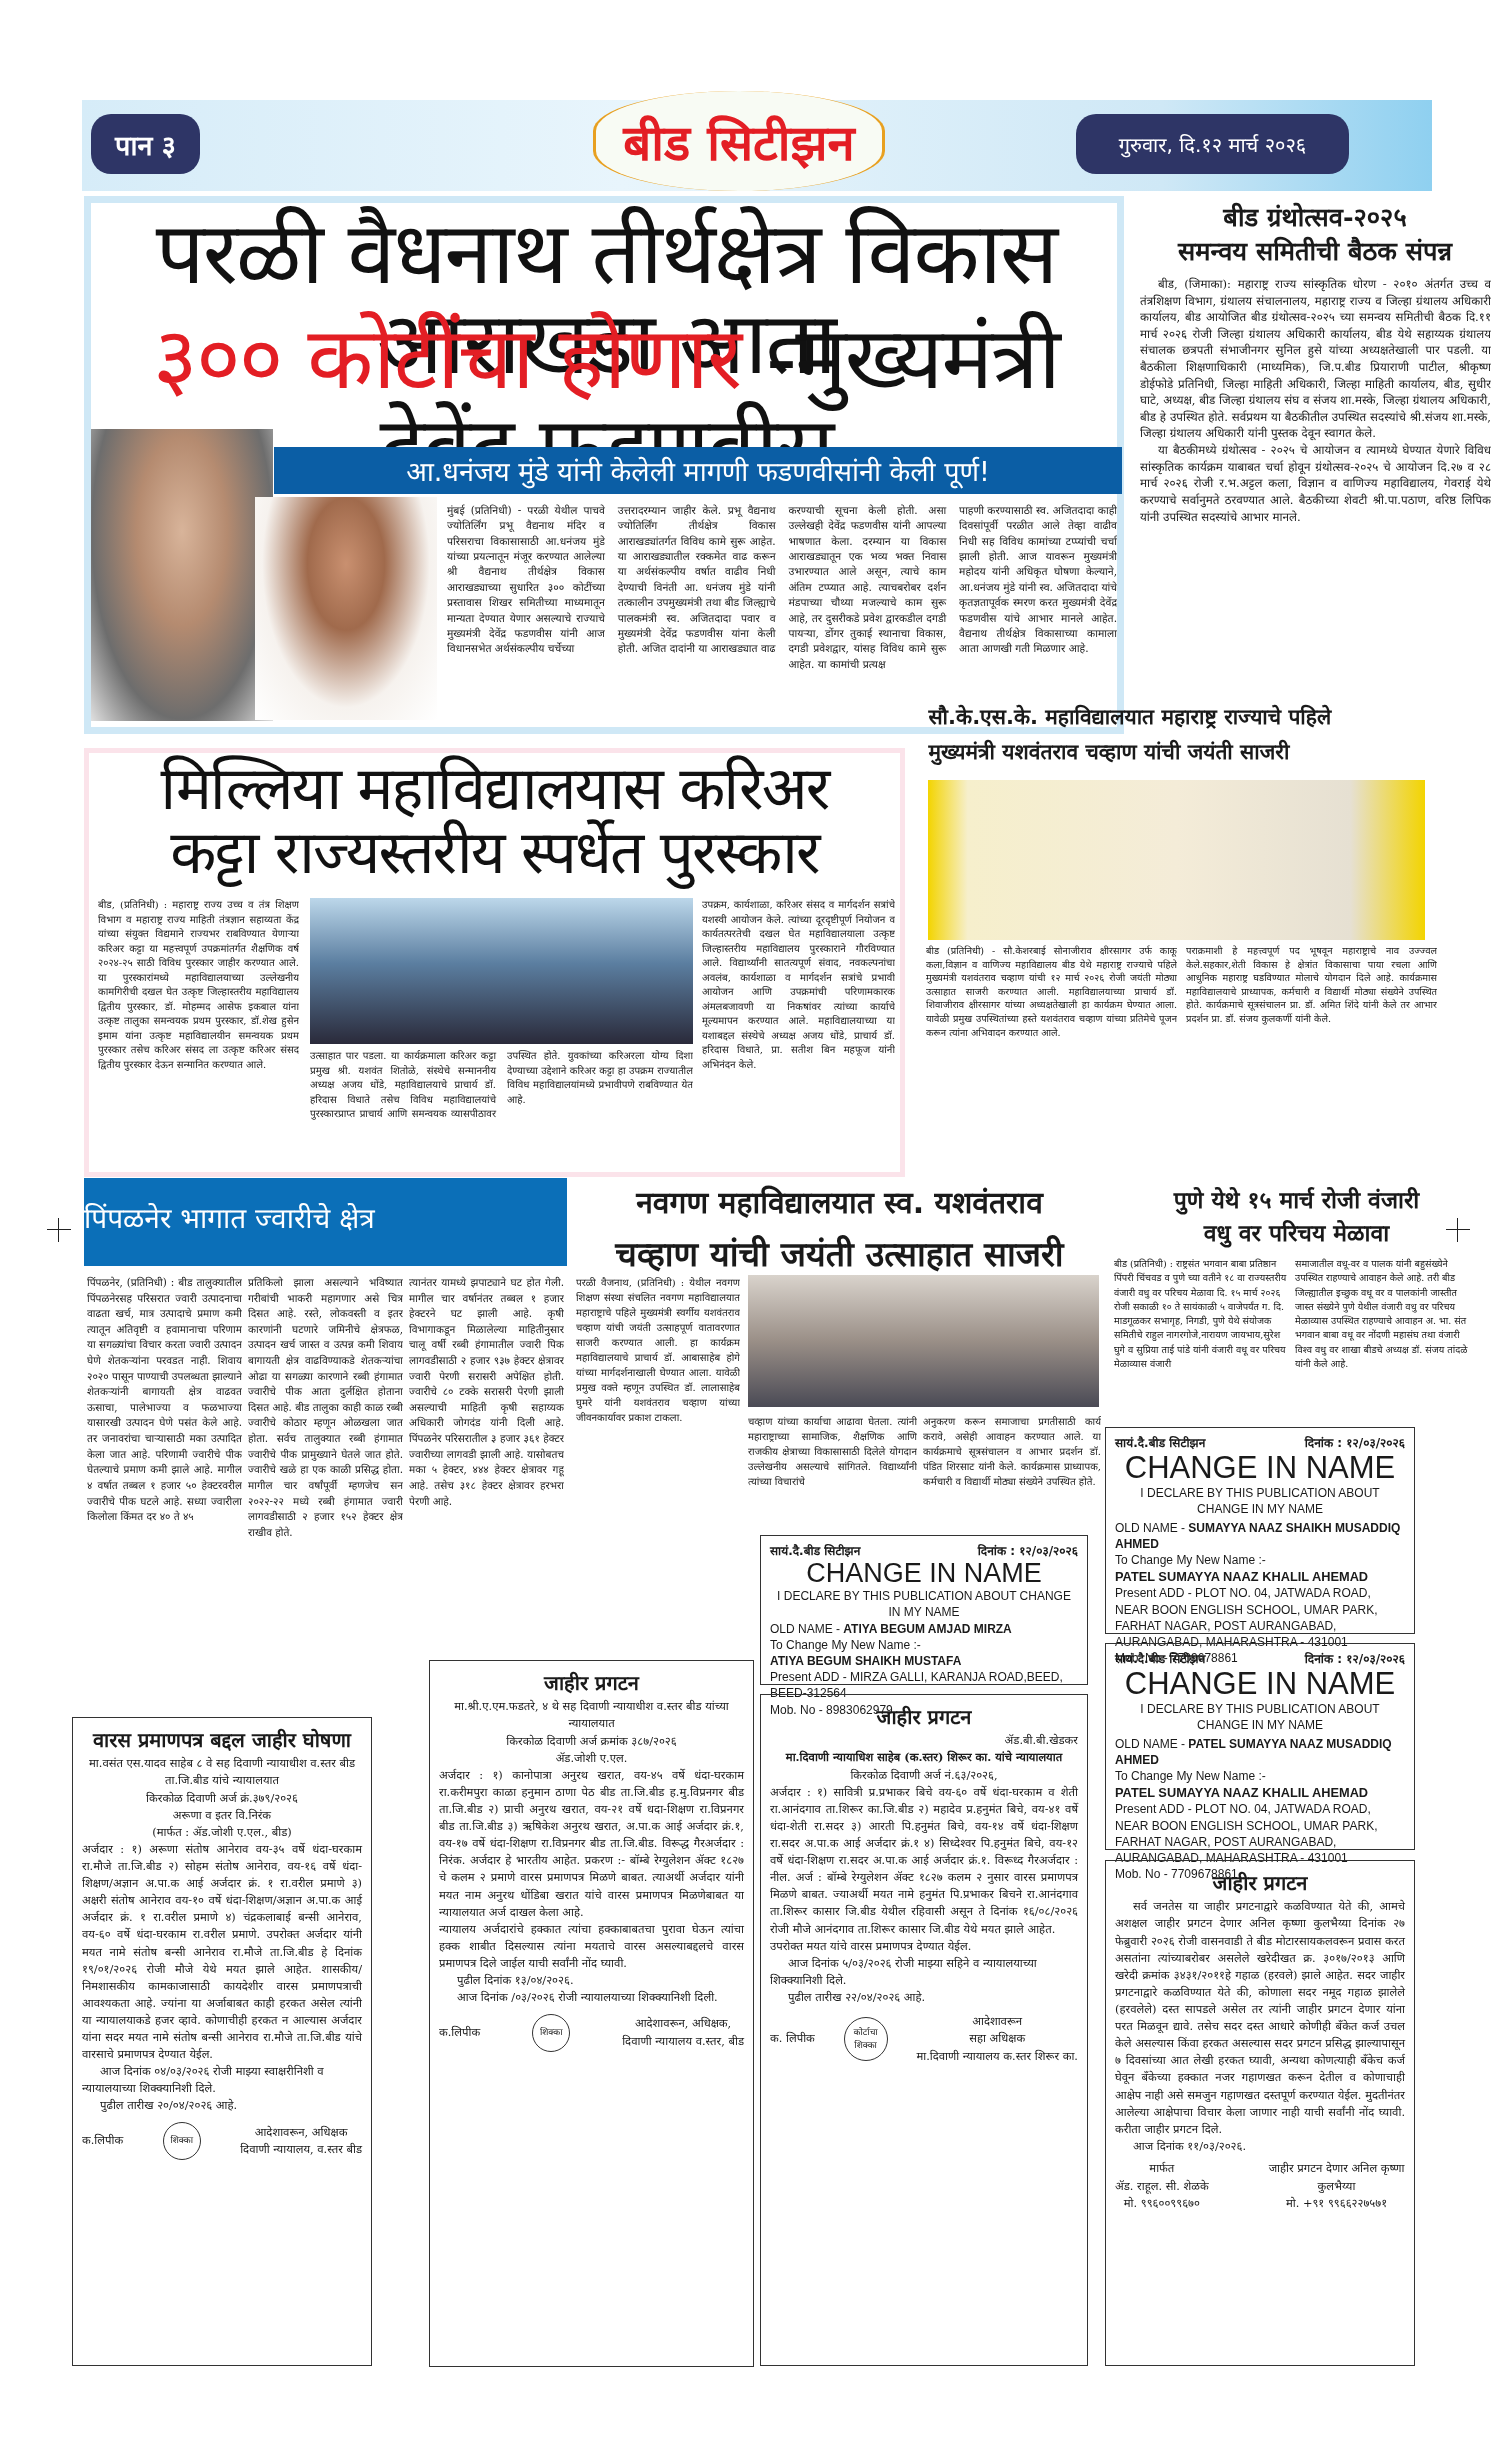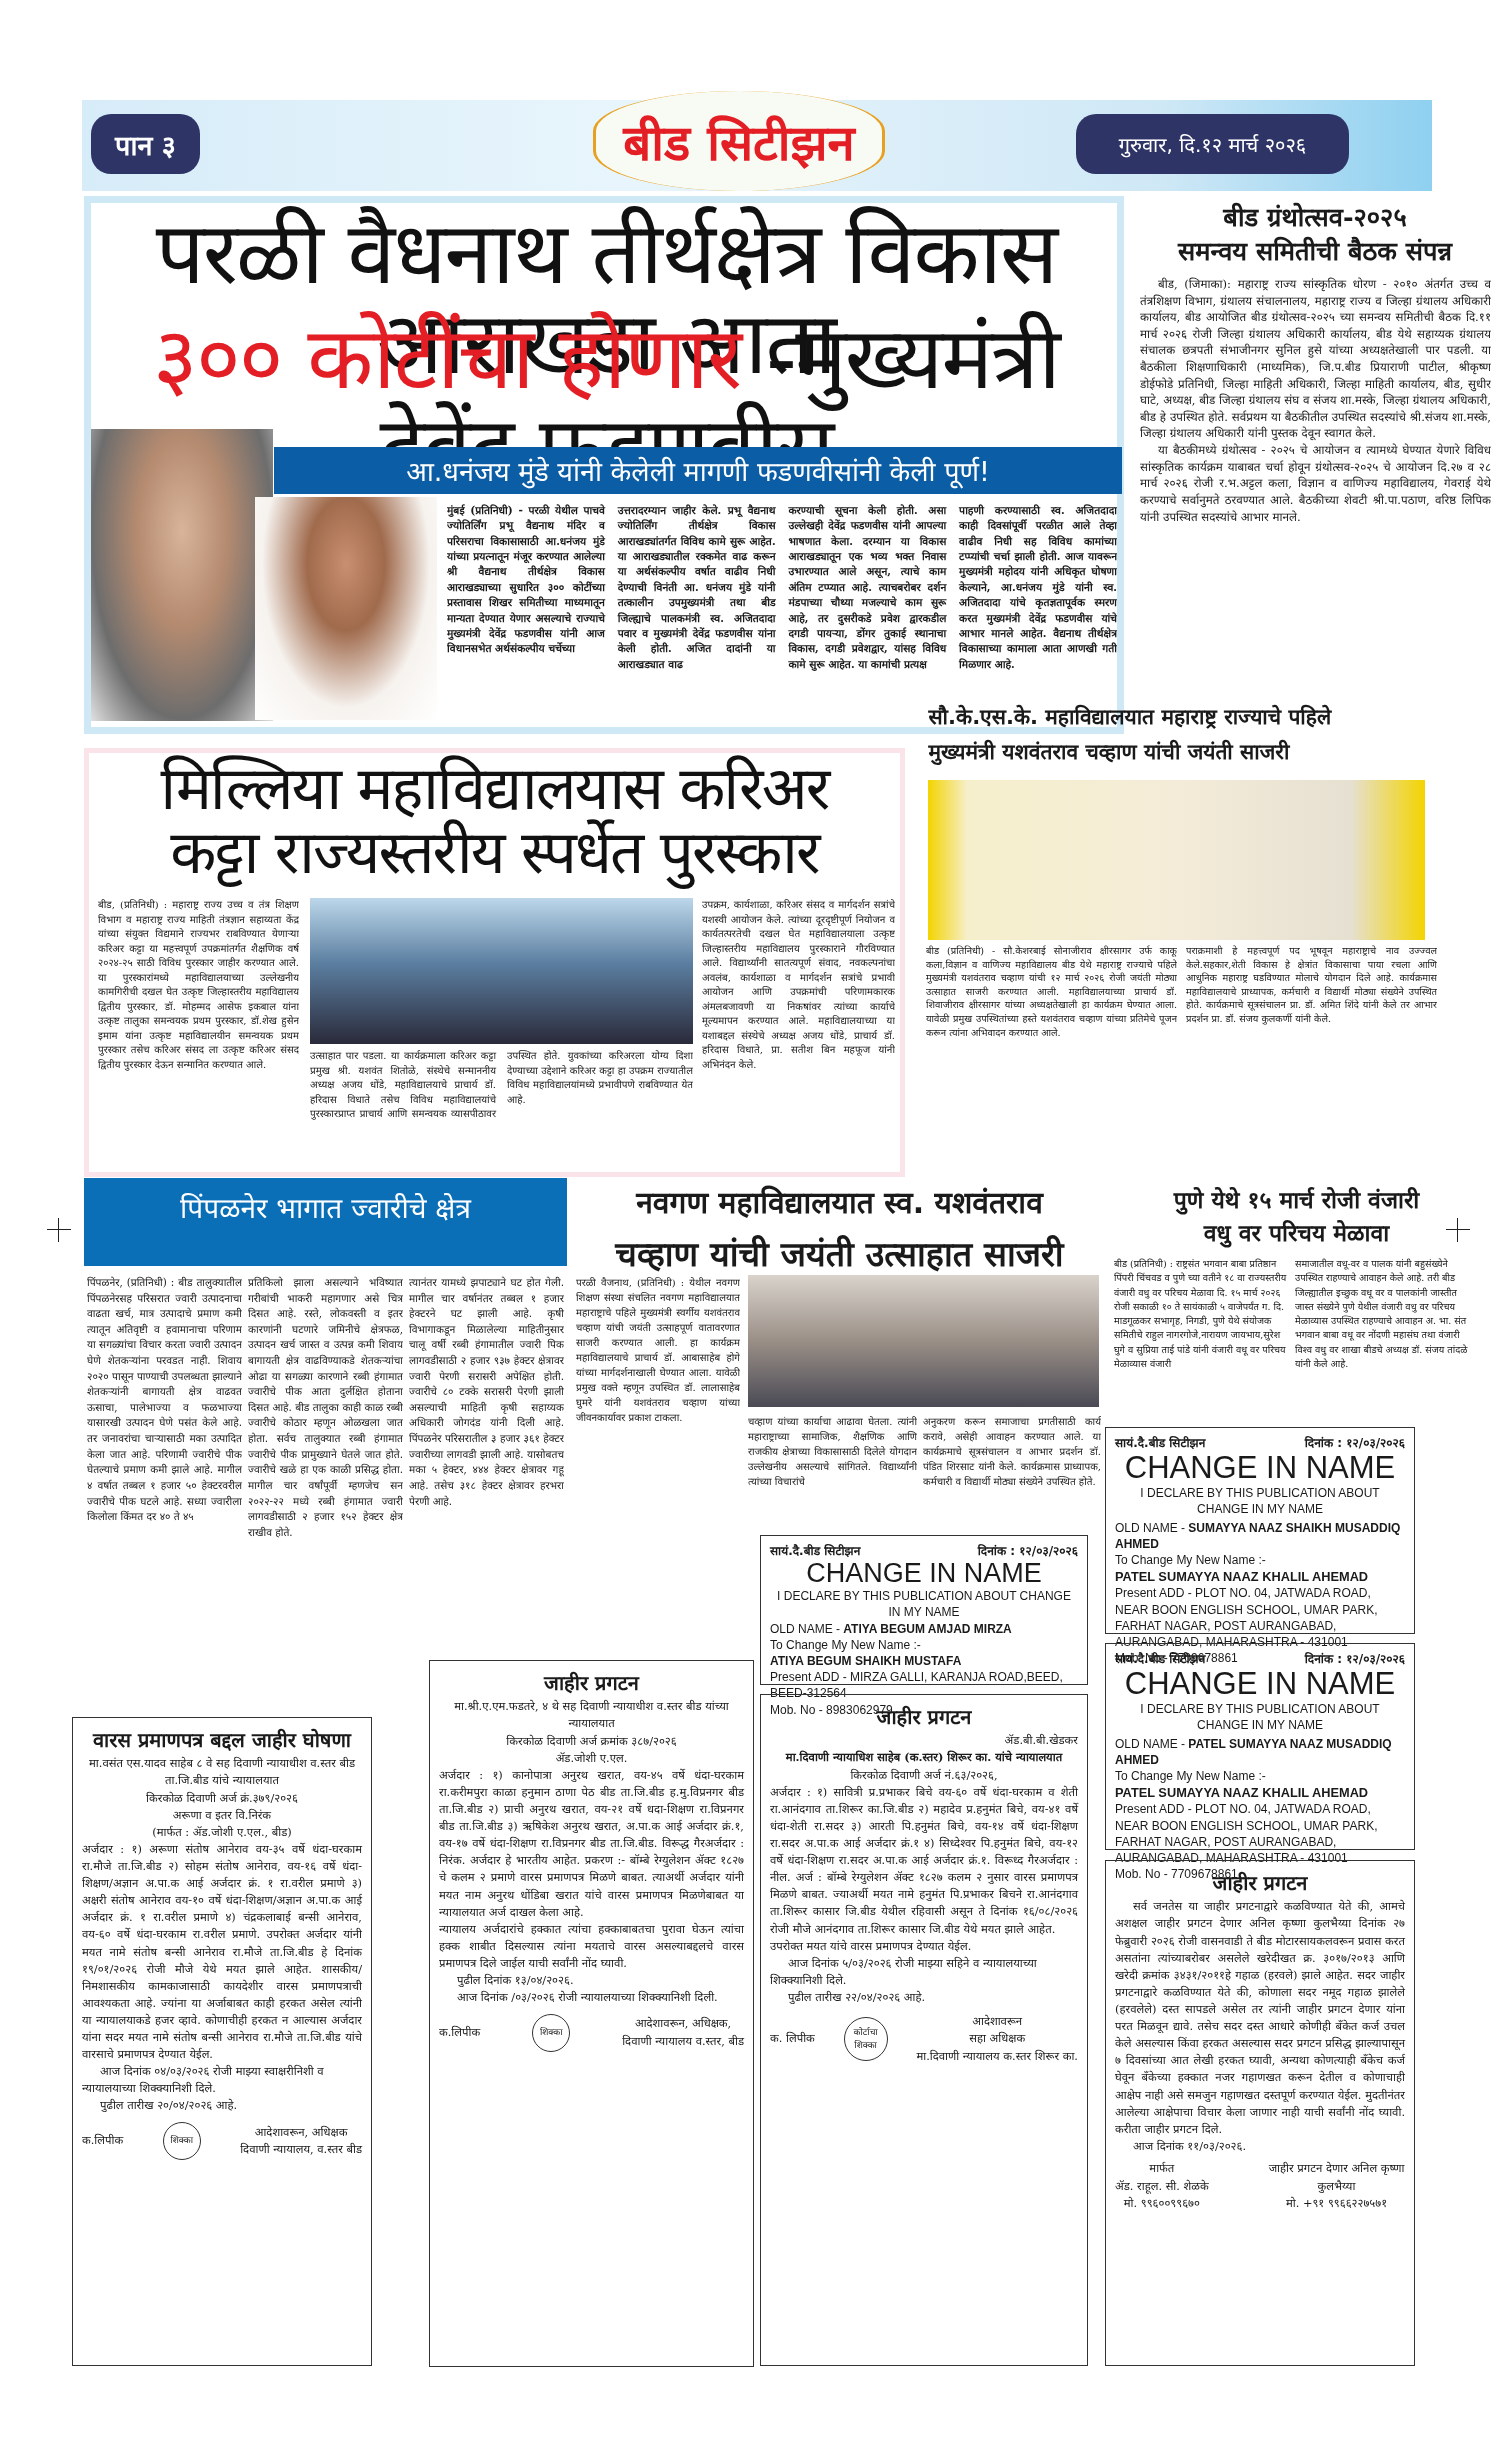--- a/index.html
+++ b/index.html
@@ -13,21 +13,21 @@
   .lead-box { left: 84px; top: 196px; width: 1040px; height: 538px; border: 7.3px solid #cfe8f6; background: #fff; }
   .headline { font-family: "DejaVu Sans", sans-serif; font-weight: normal; line-height: 1.05; letter-spacing: -1.8px; }
   .h1a { left: 100px; top: 208px; width: 1012px; font-size: 86px; color: #111; text-align:center; }
   .h1b { left: 100px; top: 313px; width: 1012px; font-size: 86px; color: #111; text-align:center; }
   .red { color: #e31e24; }
   .banner { left: 274px; top: 447px; width: 848px; height: 47px; background: #0b5ea5; color: #fff; font-family: "DejaVu Sans", sans-serif; font-size: 27px; display:flex; align-items:center; justify-content:center; }
   .photo { background: linear-gradient(135deg,#c9b8a8,#e6d8cc 50%,#f4efe9); }
   .photo-cm { left: 91px; top: 429px; width: 182px; height: 292px; background: radial-gradient(ellipse at 50% 35%, #d8b49a 0%, #b58b70 35%, #6d6d6d 70%, #e0e0e0 100%); }
   .photo-dm { left: 255px; top: 497px; width: 182px; height: 223px; background: radial-gradient(ellipse at 50% 30%, #c99070 0%, #a06a4c 30%, #f6f2ee 65%, #ffffff 100%); }
   .cols { display: flex; gap: 12.8px; font-size: 12.2px; line-height: 1.5; text-align: justify; }
-  .cols > div { flex: 1; font-weight: bold; }
+  .cols > div { flex: 1; }
   .para { font-size: 12.2px; line-height: 1.5; text-align: justify; }
   .side-head { font-family: "DejaVu Sans", sans-serif; font-weight: bold; text-align:center; }
   .box2 { left: 84px; top: 748px; width: 821px; height: 429px; border: 5.5px solid #fbe3ea; }
   .h2 { font-size: 60px; text-align:center; color:#111; }
   .ad-box { border: 1.8px solid #333; padding: 5.5px 9px; font-family: "Liberation Sans", sans-serif; }
   .ad-top { display:flex; justify-content:space-between; font-family:"DejaVu Sans",sans-serif; font-size: 12px; font-weight:bold; }
   .ad-title { font-size: 31px; text-align:center; line-height:1.1; }
   .ad-line { font-size: 12px; line-height: 1.35; }
   .ad-center { text-align:center; }
   .b { font-weight: bold; }
@@ -75,21 +75,21 @@
 <div class="abs photo" style="left:310px; top:898px; width:383px; height:146px; background:linear-gradient(180deg,#bcd7ea 0%,#5b7ea0 45%,#2a2a3a 100%);"></div>
 <div class="abs para" style="left:310px; top:1049px; width:383px; height:119px; overflow:hidden; font-size:10px; line-height:1.45; column-count:2; column-gap:11px;">उत्साहात पार पडला. या कार्यक्रमाला करिअर कट्टा प्रमुख श्री. यशवंत शितोळे, संस्थेचे सन्माननीय अध्यक्ष अजय धोंडे, महाविद्यालयाचे प्राचार्य डॉ. हरिदास विधाते तसेच विविध महाविद्यालयांचे पुरस्कारप्राप्त प्राचार्य आणि समन्वयक व्यासपीठावर उपस्थित होते. युवकांच्या करिअरला योग्य दिशा देण्याच्या उद्देशाने करिअर कट्टा हा उपक्रम राज्यातील विविध महाविद्यालयांमध्ये प्रभावीपणे राबविण्यात येत आहे.</div>
 <div class="abs para" style="left:702px; top:898px; width:193px; height:264px; overflow:hidden; font-size:10px; line-height:1.45;">उपक्रम, कार्यशाळा, करिअर संसद व मार्गदर्शन सत्रांचे यशस्वी आयोजन केले. त्यांच्या दूरदृष्टीपूर्ण नियोजन व कार्यतत्परतेची दखल घेत महाविद्यालयाला उत्कृष्ट जिल्हास्तरीय महाविद्यालय पुरस्काराने गौरविण्यात आले. विद्यार्थ्यांनी सातत्यपूर्ण संवाद, नवकल्पनांचा अवलंब, कार्यशाळा व मार्गदर्शन सत्रांचे प्रभावी आयोजन आणि उपक्रमांची परिणामकारक अंमलबजावणी या निकषांवर त्यांच्या कार्याचे मूल्यमापन करण्यात आले. महाविद्यालयाच्या या यशाबद्दल संस्थेचे अध्यक्ष अजय धोंडे, प्राचार्य डॉ. हरिदास विधाते, प्रा. सतीश बिन महफूज यांनी अभिनंदन केले.</div>
 
 <div class="abs side-head" style="left:912px; top:702px; width:584px; font-size:21px; text-align:left; padding-left:16.4px;">सौ.के.एस.के. महाविद्यालयात महाराष्ट्र राज्याचे पहिले</div>
 <div class="abs side-head" style="left:912px; top:737px; width:584px; font-size:21px; text-align:left; padding-left:16.4px;">मुख्यमंत्री यशवंतराव चव्हाण यांची जयंती साजरी</div>
 <div class="abs photo" style="left:928px; top:780px; width:497px; height:160px; background:linear-gradient(90deg,#f3d400 0%,#f6efcc 8%,#f4ecd8 50%,#e6e0d2 85%,#f3d400 100%);"></div>
 <div class="abs para" style="left:926px; top:944px; width:251px; height:228px; overflow:hidden; font-size:9.6px; line-height:1.42;">बीड (प्रतिनिधी) - सौ.केशरबाई सोनाजीराव क्षीरसागर उर्फ काकू कला,विज्ञान व वाणिज्य महाविद्यालय बीड येथे महाराष्ट्र राज्याचे पहिले मुख्यमंत्री यशवंतराव चव्हाण यांची १२ मार्च २०२६ रोजी जयंती मोठ्या उत्साहात साजरी करण्यात आली. महाविद्यालयाच्या प्राचार्य डॉ. शिवाजीराव क्षीरसागर यांच्या अध्यक्षतेखाली हा कार्यक्रम घेण्यात आला. यावेळी प्रमुख उपस्थितांच्या हस्ते यशवंतराव चव्हाण यांच्या प्रतिमेचे पूजन करून त्यांना अभिवादन करण्यात आले.</div>
 <div class="abs para" style="left:1186px; top:944px; width:251px; height:228px; overflow:hidden; font-size:9.6px; line-height:1.42;">पराक्रमाशी हे महत्त्वपूर्ण पद भूषवून महाराष्ट्राचे नाव उज्ज्वल केले.सहकार,शेती विकास हे क्षेत्रांत विकासाचा पाया रचला आणि आधुनिक महाराष्ट्र घडविण्यात मोलाचे योगदान दिले आहे. कार्यक्रमास महाविद्यालयाचे प्राध्यापक, कर्मचारी व विद्यार्थी मोठ्या संख्येने उपस्थित होते. कार्यक्रमाचे सूत्रसंचालन प्रा. डॉ. अमित शिंदे यांनी केले तर आभार प्रदर्शन प्रा. डॉ. संजय कुलकर्णी यांनी केले.</div>
 
-<div class="abs" style="left:84px; top:1178px; width:483px; height:88px; background:#0b6fb8; color:#fff; font-family:'DejaVu Sans',sans-serif; font-size:28px; line-height:40px; text-align:center; padding-top:11px;">
+<div class="abs" style="left:84px; top:1178px; width:483px; height:88px; background:#0b6fb8; color:#fff; font-family:'DejaVu Sans',sans-serif; font-size:28px; line-height:40px; text-align:left; padding-top:21px;">
   <div>पिंपळनेर भागात ज्वारीचे क्षेत्र</div>
 </div>
 <div class="abs para" style="left:87px; top:1275px; width:155px; height:420px; overflow:hidden; font-size:10.4px; line-height:1.5;">पिंपळनेर, (प्रतिनिधी) : बीड तालुक्यातील पिंपळनेरसह परिसरात ज्वारी उत्पादनाचा वाढता खर्च, मात्र उत्पादाचे प्रमाण कमी त्यातून अतिवृष्टी व हवामानाचा परिणाम या सगळ्यांचा विचार करता ज्वारी उत्पादन घेणे शेतकऱ्यांना परवडत नाही. शिवाय २०२० पासून पाण्याची उपलब्धता झाल्याने शेतकऱ्यांनी बागायती क्षेत्र वाढवत ऊसाचा, पालेभाज्या व फळभाज्या यासारखी उत्पादन घेणे पसंत केले आहे. तर जनावरांचा चाऱ्यासाठी मका उत्पादित केला जात आहे. परिणामी ज्वारीचे पीक घेतल्याचे प्रमाण कमी झाले आहे. मागील ४ वर्षात तब्बल १ हजार ५० हेक्टरवरील ज्वारीचे पीक घटले आहे. सध्या ज्वारीला किलोला किंमत दर ४० ते ४५</div>
 <div class="abs para" style="left:248px; top:1275px; width:155px; height:420px; overflow:hidden; font-size:10.4px; line-height:1.5;">प्रतिकिलो झाला असल्याने भविष्यात गरीबांची भाकरी महागणार असे चित्र दिसत आहे. रस्ते, लोकवस्ती व इतर कारणांनी घटणारे जमिनीचे क्षेत्रफळ, उत्पादन खर्च जास्त व उत्पन्न कमी शिवाय बागायती क्षेत्र वाढविण्याकडे शेतकऱ्यांचा ओढा या सगळ्या कारणाने रब्बी हंगामात ज्वारीचे पीक आता दुर्लक्षित होताना दिसत आहे. बीड तालुका काही काळ रब्बी ज्वारीचे कोठार म्हणून ओळखला जात होता. सर्वच तालुक्यात रब्बी हंगामात ज्वारीचे पीक प्रामुख्याने घेतले जात होते. ज्वारीचे खळे हा एक काळी प्रसिद्ध होता. मागील चार वर्षांपूर्वी म्हणजेच सन २०२२-२२ मध्ये रब्बी हंगामात ज्वारी लागवडीसाठी २ हजार १५२ हेक्टर क्षेत्र राखीव होते.</div>
 <div class="abs para" style="left:409px; top:1275px; width:155px; height:420px; overflow:hidden; font-size:10.4px; line-height:1.5;">त्यानंतर यामध्ये झपाट्याने घट होत गेली. मागील चार वर्षानंतर तब्बल १ हजार हेक्टरने घट झाली आहे. कृषी विभागाकडून मिळालेल्या माहितीनुसार चालू वर्षी रब्बी हंगामातील ज्वारी पिक लागवडीसाठी २ हजार ९३७ हेक्टर क्षेत्रावर ज्वारी पेरणी सरासरी अपेक्षित होती. ज्वारीचे ८० टक्के सरासरी पेरणी झाली असल्याची माहिती कृषी सहाय्यक अधिकारी जोगदंड यांनी दिली आहे. पिंपळनेर परिसरातील ३ हजार ३६१ हेक्टर ज्वारीच्या लागवडी झाली आहे. यासोबतच मका ५ हेक्टर, ४४४ हेक्टर क्षेत्रावर गहू आहे. तसेच ३१८ हेक्टर क्षेत्रावर हरभरा पेरणी आहे.</div>
 
 <div class="abs side-head" style="left:575px; top:1181px; width:529px; font-size:30px;">नवगण महाविद्यालयात स्व. यशवंतराव</div>
 <div class="abs side-head" style="left:575px; top:1230px; width:529px; font-size:34px;">चव्हाण यांची जयंती उत्साहात साजरी</div>
 <div class="abs para" style="left:576px; top:1275px; width:164px; height:201px; overflow:hidden; font-size:10px; line-height:1.5;">परळी वैजनाथ, (प्रतिनिधी) : येथील नवगण शिक्षण संस्था संचलित नवगण महाविद्यालयात महाराष्ट्राचे पहिले मुख्यमंत्री स्वर्गीय यशवंतराव चव्हाण यांची जयंती उत्साहपूर्ण वातावरणात साजरी करण्यात आली. हा कार्यक्रम महाविद्यालयाचे प्राचार्य डॉ. आबासाहेब होगे यांच्या मार्गदर्शनाखाली घेण्यात आला. यावेळी प्रमुख वक्ते म्हणून उपस्थित डॉ. लालासाहेब घुमरे यांनी यशवंतराव चव्हाण यांच्या जीवनकार्यावर प्रकाश टाकला.</div>
 <div class="abs photo" style="left:748px; top:1275px; width:351px; height:132px; background:linear-gradient(180deg,#d9d3cc 0%,#9a8f87 50%,#4a4a55 100%);"></div>

